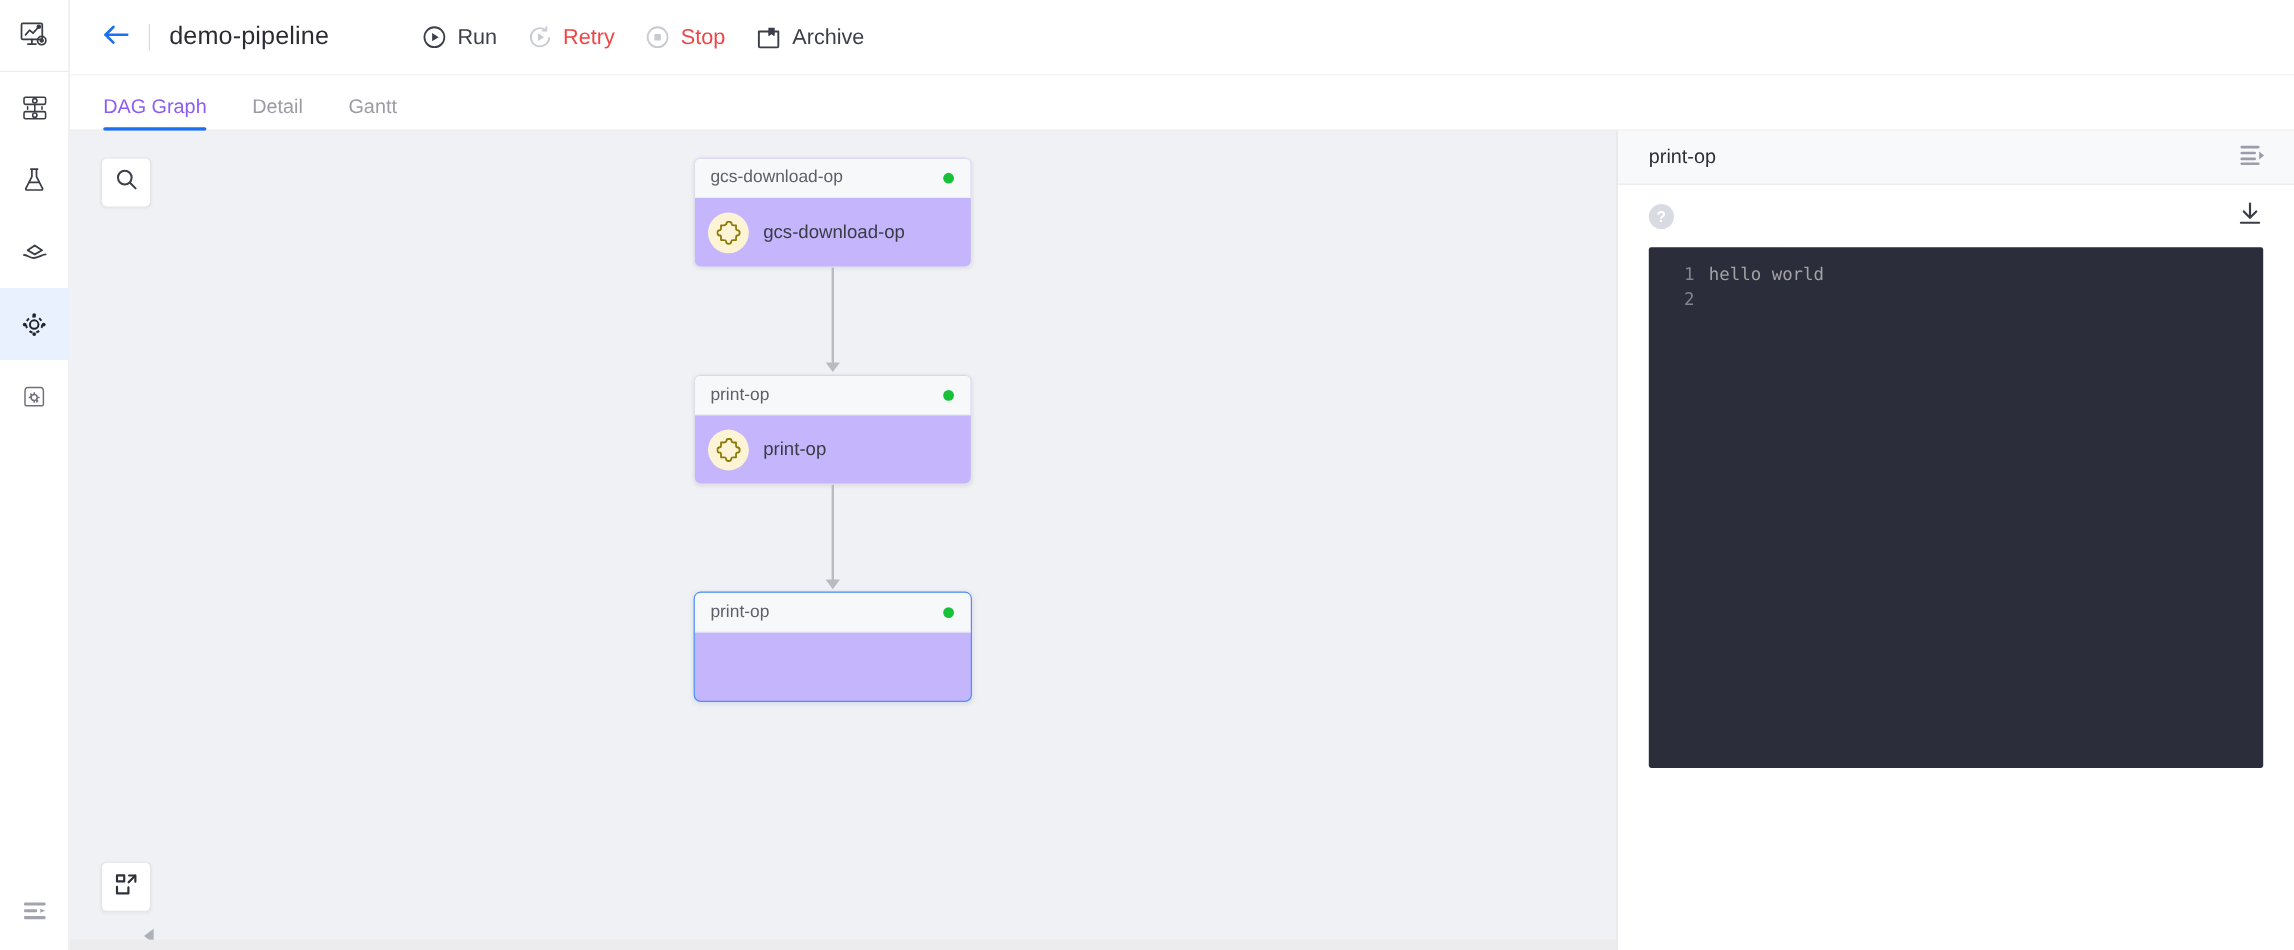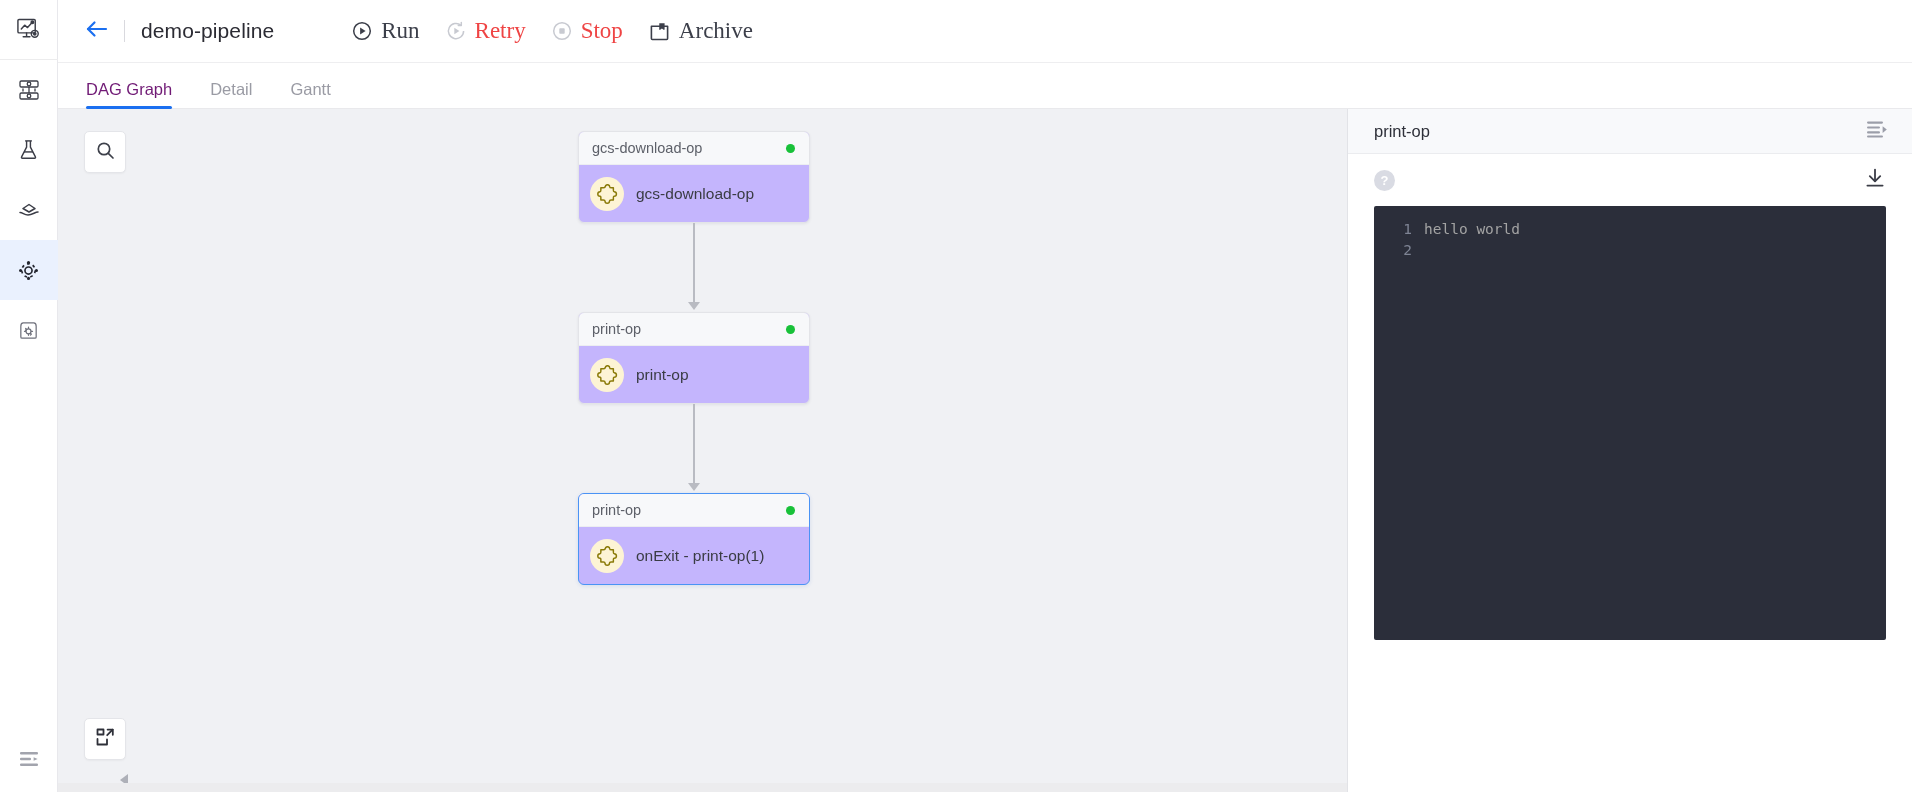--- a/index.html
+++ b/index.html
@@ -39,38 +39,38 @@
     height: 63px; flex: 0 0 63px;
     display: flex; align-items: center;
     border-bottom: 1px solid #eeeef0;
     background: #fff;
     padding-left: 22px;
   }
   .back-arrow { width: 34px; height: 34px; display: flex; align-items: center; justify-content: center; cursor: pointer; }
   .vdiv { width: 1px; height: 22px; background: #d9d9de; margin: 0 16px 0 10px; }
   .page-title { font-size: 21px; color: #2b2b33; letter-spacing: .1px; }
   .tb-actions { display: flex; align-items: center; margin-left: 78px; gap: 26px; }
-  .tb-btn { display: flex; align-items: center; gap: 9px; font-size: 23px; cursor: pointer; color: #3c3f4a; font-family: Liberation Serif, serif; }
+  .tb-btn { display: flex; align-items: center; gap: 9px; font-size: 18px; cursor: pointer; color: #3c3f4a; }
   .tb-btn.disabled { color: #ef4444; cursor: default; }
   .tb-btn svg { display: block; }
 
   
   .tabs {
     height: 46px; flex: 0 0 46px;
     display: flex; align-items: flex-end;
     border-bottom: 1px solid #e9e9ec;
     background: #fff;
     padding-left: 28px;
     gap: 38px;
   }
   .tab {
     font-size: 16.5px; color: #9a9ba4; padding-bottom: 9px;
     position: relative; cursor: pointer;
   }
-  .tab.active { color: #701a75; }
+  .tab.active { color: #8b5cf6; }
   .tab.active::after {
     content: ""; position: absolute; left: 0; right: 0; bottom: -1px;
     height: 3px; background: #1b6ff0; border-radius: 2px;
   }
 
   
   .body { flex: 1 1 auto; display: flex; min-height: 0; position: relative; }
 
   
   .canvas {
@@ -402,28 +402,20 @@
           </div>
 
           <div class="edge" style="left:635px; top:295px; height:81px;"></div>
           <div class="arrow" style="left:630px; top:374px;"></div>
 
           <div class="node selected" style="left:520px; top:384px;">
             <div class="node-head">
               <span class="node-head-title">print-op</span>
               <span class="status-dot"></span>
             </div>
-            <div class="node-body">
-              <span class="puzzle-wrap">
-                <svg width="21" height="21" viewBox="0 0 24 24" fill="none" stroke="#8a7a08" stroke-width="1.7" stroke-linejoin="round">
-                  <path d="M9.4 3.4 a2.1 2.1 0 0 1 5.2 0 c0 .9 1 .9 1.8 .9 h2.3 v2.6 c0 .9 0 1.9 .9 1.9 a2.1 2.1 0 0 1 0 5.2 c-.9 0-.9 1-.9 1.8 v2.6 h-2.6 c-.8 0-1.8 0-1.8 .9 a2.1 2.1 0 0 1-5.2 0 c0-.9-1-.9-1.8-.9 H4.4 v-2.6 c0-.8 0-1.8-.9-1.8 a2.1 2.1 0 0 1 0-5.2 c.9 0 .9-1 .9-1.9 V4.3 h2.6 c.8 0 1.8 0 1.8-.9 Z"></path>
-                </svg>
-              </span>
-              <span class="node-body-label">onExit - print-op(1)</span>
-            </div>
           </div>
 
         </div>
 
         <div class="canvas-expand">
           <span>
             <svg width="20" height="20" viewBox="0 0 20 20" fill="none" stroke="#2e3039" stroke-width="1.8" stroke-linecap="round" stroke-linejoin="round">
               <path d="M2.5 2.5 h6 v5 h-6 Z"></path>
               <path d="M2.5 12 v5.5 h9.5 v-5"></path>
               <path d="M12.2 8.2 L17.6 2.7"></path>

